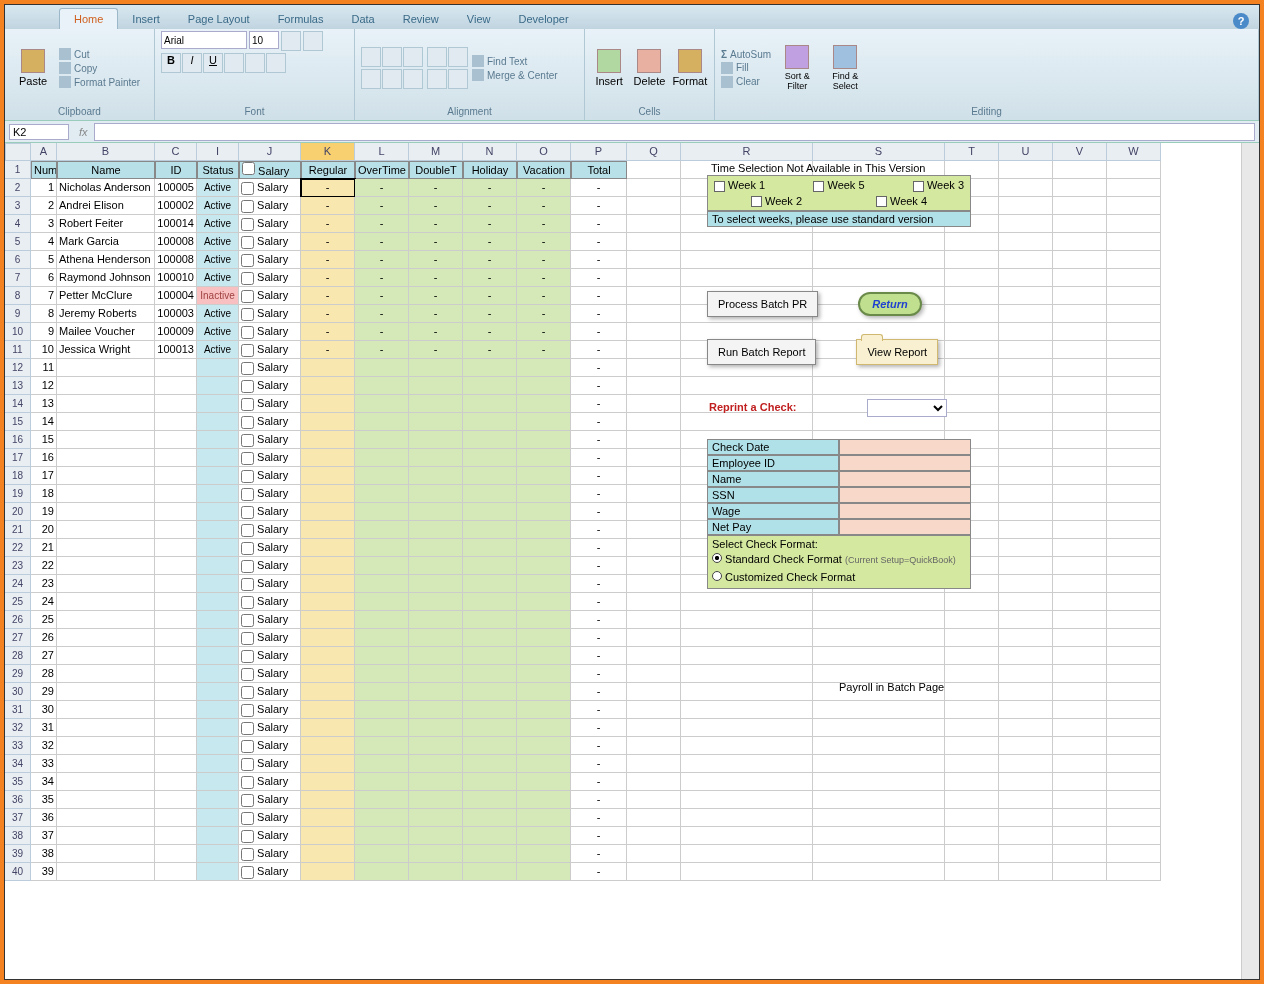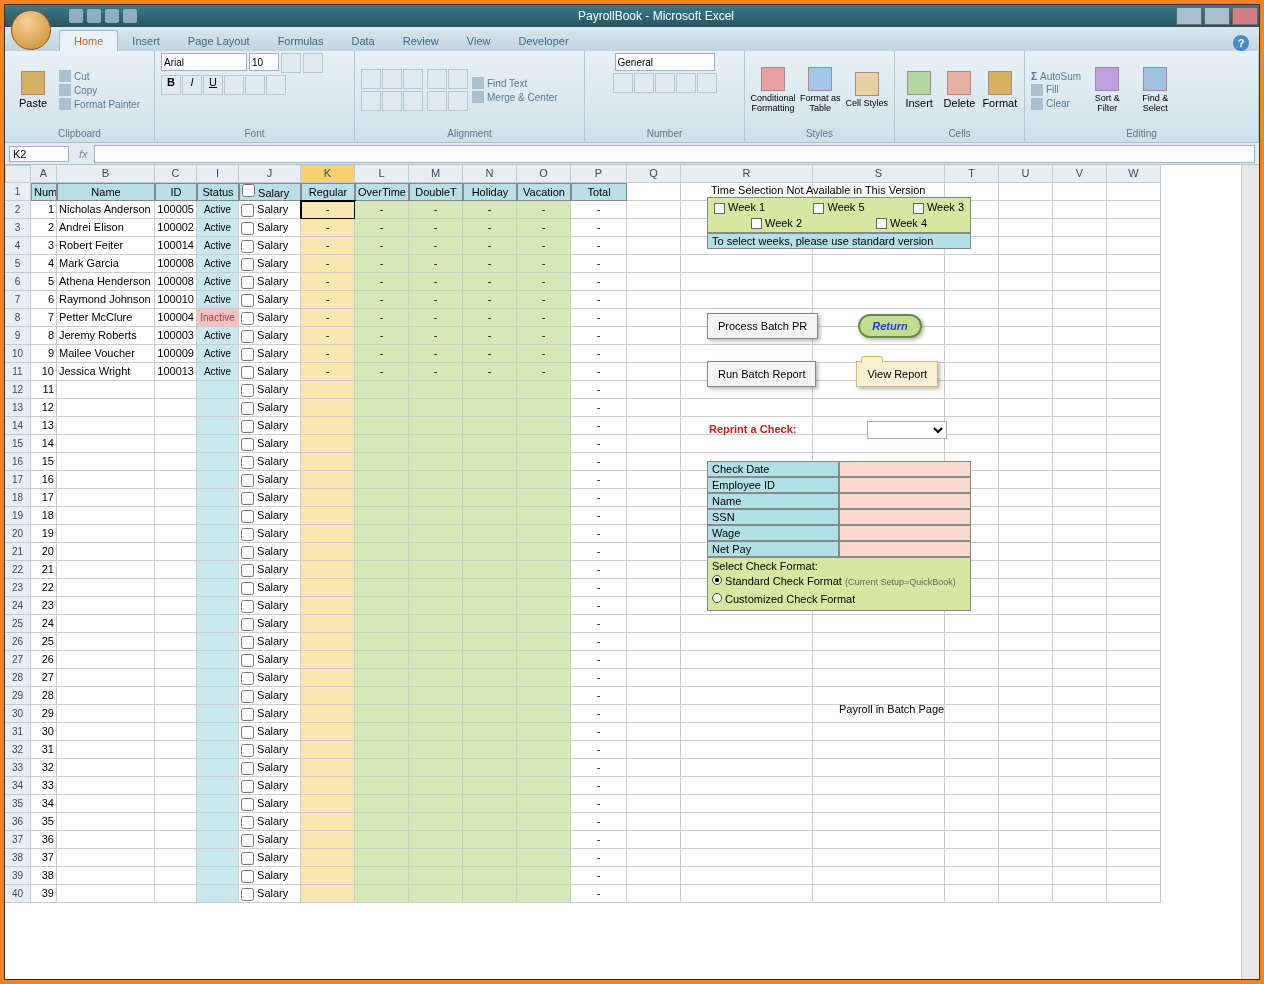--- a/index.html
+++ b/index.html
@@ -60,35 +60,20 @@
 .white-btn { background: #f4f4f4; border: 1px solid #888; padding: 6px 10px; box-shadow: 2px 2px 4px rgba(0,0,0,.3); text-align: center; }
 .return-btn { background: #c0e090; border: 2px solid #6a8a4a; color: #2040d0; font-weight: bold; font-style: italic; padding: 4px 12px; border-radius: 14px; box-shadow: 2px 2px 4px rgba(0,0,0,.3); position: relative; }
 .folder-btn { background: #f8f0d0; border: 1px solid #d0b870; padding: 6px 10px; box-shadow: 2px 2px 4px rgba(0,0,0,.3); position: relative; }
 .folder-btn::before { content:""; position:absolute; top:-6px; left:4px; width:20px; height:6px; background:#f8f0d0; border:1px solid #d0b870; border-bottom:none; border-radius: 3px 3px 0 0;}
 .chk { display: inline-block; width: 11px; height: 11px; background: #fff; border: 1px solid #666; vertical-align: middle; margin-right: 3px; }
 </style>
 </head>
 <body>
 
 <div class="app">
-  <div class="titlebar">
-    <div class="orb"></div>
-    <div class="qat">
-        <div></div>
-        <div></div>
-        <div></div>
-        <div></div>
-      </div>
-    <div class="title">PayrollBook - Microsoft Excel</div>
-    <div class="winbtns">
-      <div></div>
-      <div></div>
-      <div style="background:#d08080"></div>
-    </div>
-  </div>
 
   <div class="tabs" id="tabs">
       <div class="tab active">Home</div>
       <div class="tab">Insert</div>
       <div class="tab">Page Layout</div>
       <div class="tab">Formulas</div>
       <div class="tab">Data</div>
       <div class="tab">Review</div>
       <div class="tab">View</div>
       <div class="tab">Developer</div>
@@ -167,50 +152,20 @@
               <span class="mini-ico"></span>
               <span>Find Text</span>
             </div>
           <div>
               <span class="mini-ico"></span>
               <span>Merge &amp; Center</span>
             </div>
         </div>
       </div>
       <div class="group-label">Alignment</div>
-    </div>
-    <div class="group" style="width:160px">
-      <div class="group-body" style="flex-direction:column;gap:2px">
-        <input class="combo" style="width: 100px;" value="General">
-        <div class="btn-row">
-            <div class="rbtn"></div>
-            <div class="rbtn"></div>
-            <div class="rbtn"></div>
-            <div class="rbtn"></div>
-            <div class="rbtn"></div>
-          </div>
-      </div>
-      <div class="group-label">Number</div>
-    </div>
-    <div class="group" style="width:150px">
-      <div class="group-body">
-        <div class="big-btn">
-            <div class="ico" style="background:#e8a0a0"></div>
-            <span style="font-size:9px;text-align:center">Conditional Formatting</span>
-          </div>
-        <div class="big-btn">
-            <div class="ico" style="background:#a0c8e8"></div>
-            <span style="font-size:9px;text-align:center">Format as Table</span>
-          </div>
-        <div class="big-btn">
-            <div class="ico" style="background:#e8d0a0"></div>
-            <span style="font-size:9px;text-align:center">Cell Styles</span>
-          </div>
-      </div>
-      <div class="group-label">Styles</div>
     </div>
     <div class="group" style="width:130px">
       <div class="group-body">
         <div class="big-btn">
             <div class="ico" style="background:#b0d8a0"></div>
             <span>Insert</span>
           </div>
         <div class="big-btn">
             <div class="ico" style="background:#e8b0a0"></div>
             <span>Delete</span>

